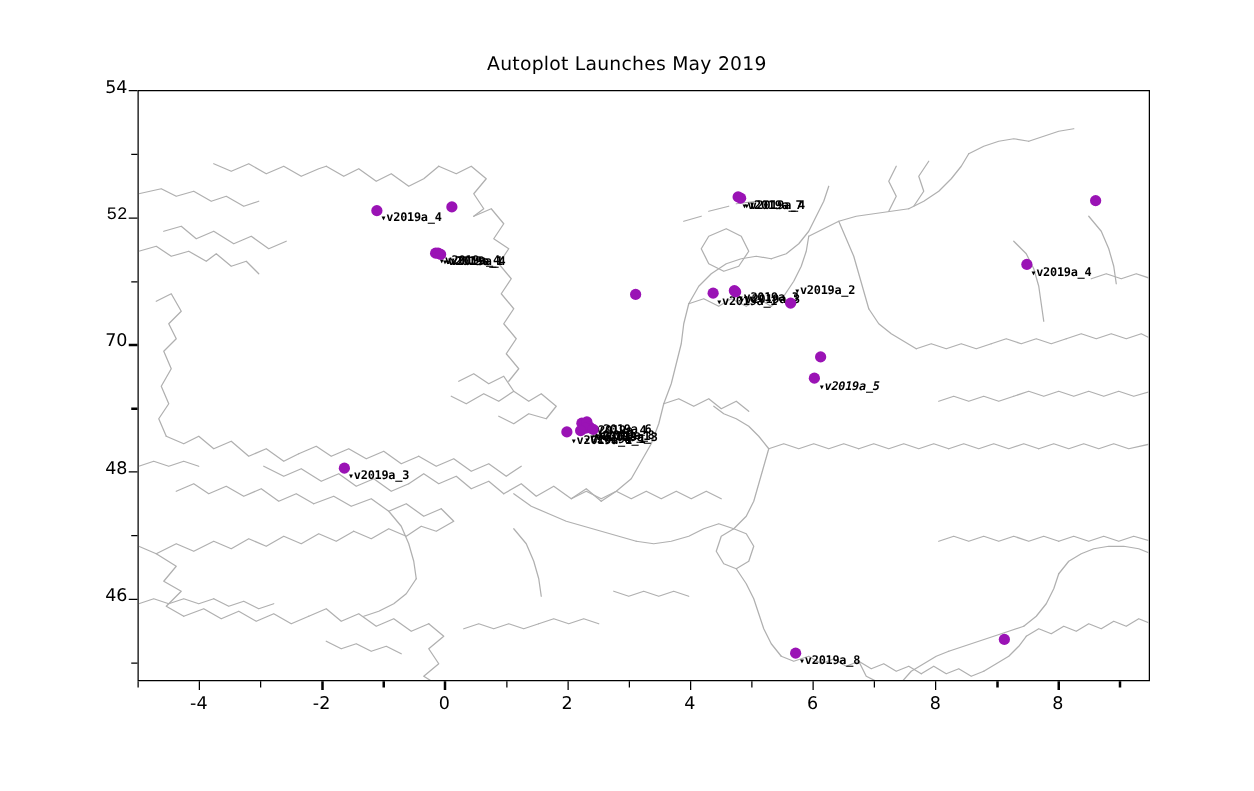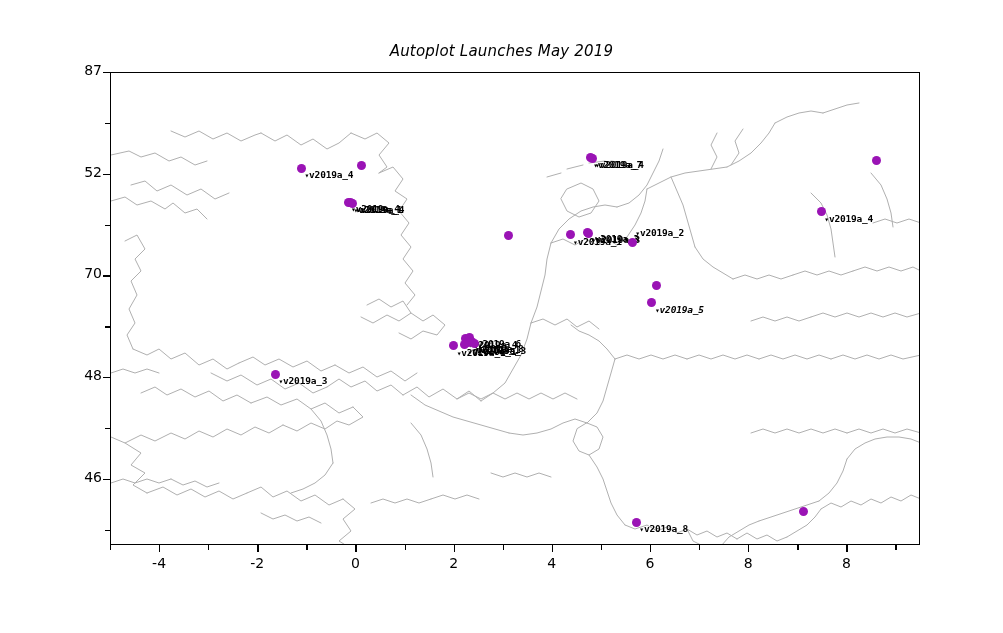--- a/index.html
+++ b/index.html
@@ -3,21 +3,21 @@
 <meta charset="utf-8">
 <title>Autoplot Launches May 2019</title>
 <style>
   html,body{margin:0;padding:0;background:#ffffff;}
   body{width:1003px;height:633px;overflow:hidden;
        font-family:"DejaVu Sans","Liberation Sans",sans-serif;}
   #root{position:relative;width:1003px;height:633px;background:#ffffff;}
 
   #plot-title{
     position:absolute; left:0; top:42px; width:1003px;
-    text-align:center; font-size:15px; color:#000; letter-spacing:0.2px;font-style:italic;
+    text-align:center; font-size:15px; color:#000; letter-spacing:0.2px;
   }
 
   
   #axes{
     position:absolute; left:110px; top:72px;
     width:810px; height:473px;
     border:1.3px solid #000; box-sizing:border-box;
     background:#ffffff; overflow:hidden;
   }
   #map-canvas{position:absolute;left:0;top:0;width:810px;height:473px;}
@@ -242,23 +242,23 @@
       <div class="tick xtick" style="left: 699.091px; top: 545px; height: 5px;"></div>
       <div class="tick xtick" style="left: 797.273px; top: 545px; height: 5px;"></div>
       <div class="tick xtick" style="left: 895.455px; top: 545px; height: 5px;"></div>
       <div class="tick ytick" style="left: 103px; top: 478.882px; width: 7px;"></div>
       <div class="ylab" style="left: 52px; top: 478.882px;">46</div>
       <div class="tick ytick" style="left: 103px; top: 377.161px; width: 7px;"></div>
       <div class="ylab" style="left: 52px; top: 377.161px;">48</div>
       <div class="tick ytick" style="left: 103px; top: 275.441px; width: 7px;"></div>
       <div class="ylab" style="left: 52px; top: 275.441px;">70</div>
       <div class="tick ytick" style="left: 103px; top: 173.72px; width: 7px;"></div>
-      <div class="ylab" style="left: 52px; top: 173.72px;">52</div>
+      <div class="ylab" style="left: 52px; top: 173.72px; font-family: Liberation Mono, monospace;">52</div>
       <div class="tick ytick" style="left: 103px; top: 72px; width: 7px;"></div>
-      <div class="ylab" style="left: 52px; top: 72px;">87</div>
+      <div class="ylab" style="left: 52px; top: 72px;">54</div>
       <div class="tick ytick" style="left: 105px; top: 529.742px; width: 5px;"></div>
       <div class="tick ytick" style="left: 105px; top: 428.022px; width: 5px;"></div>
       <div class="tick ytick" style="left: 105px; top: 326.301px; width: 5px;"></div>
       <div class="tick ytick" style="left: 105px; top: 224.581px; width: 5px;"></div>
       <div class="tick ytick" style="left: 105px; top: 122.86px; width: 5px;"></div>
     </div>
 
 </div>
 
 </body></html>

